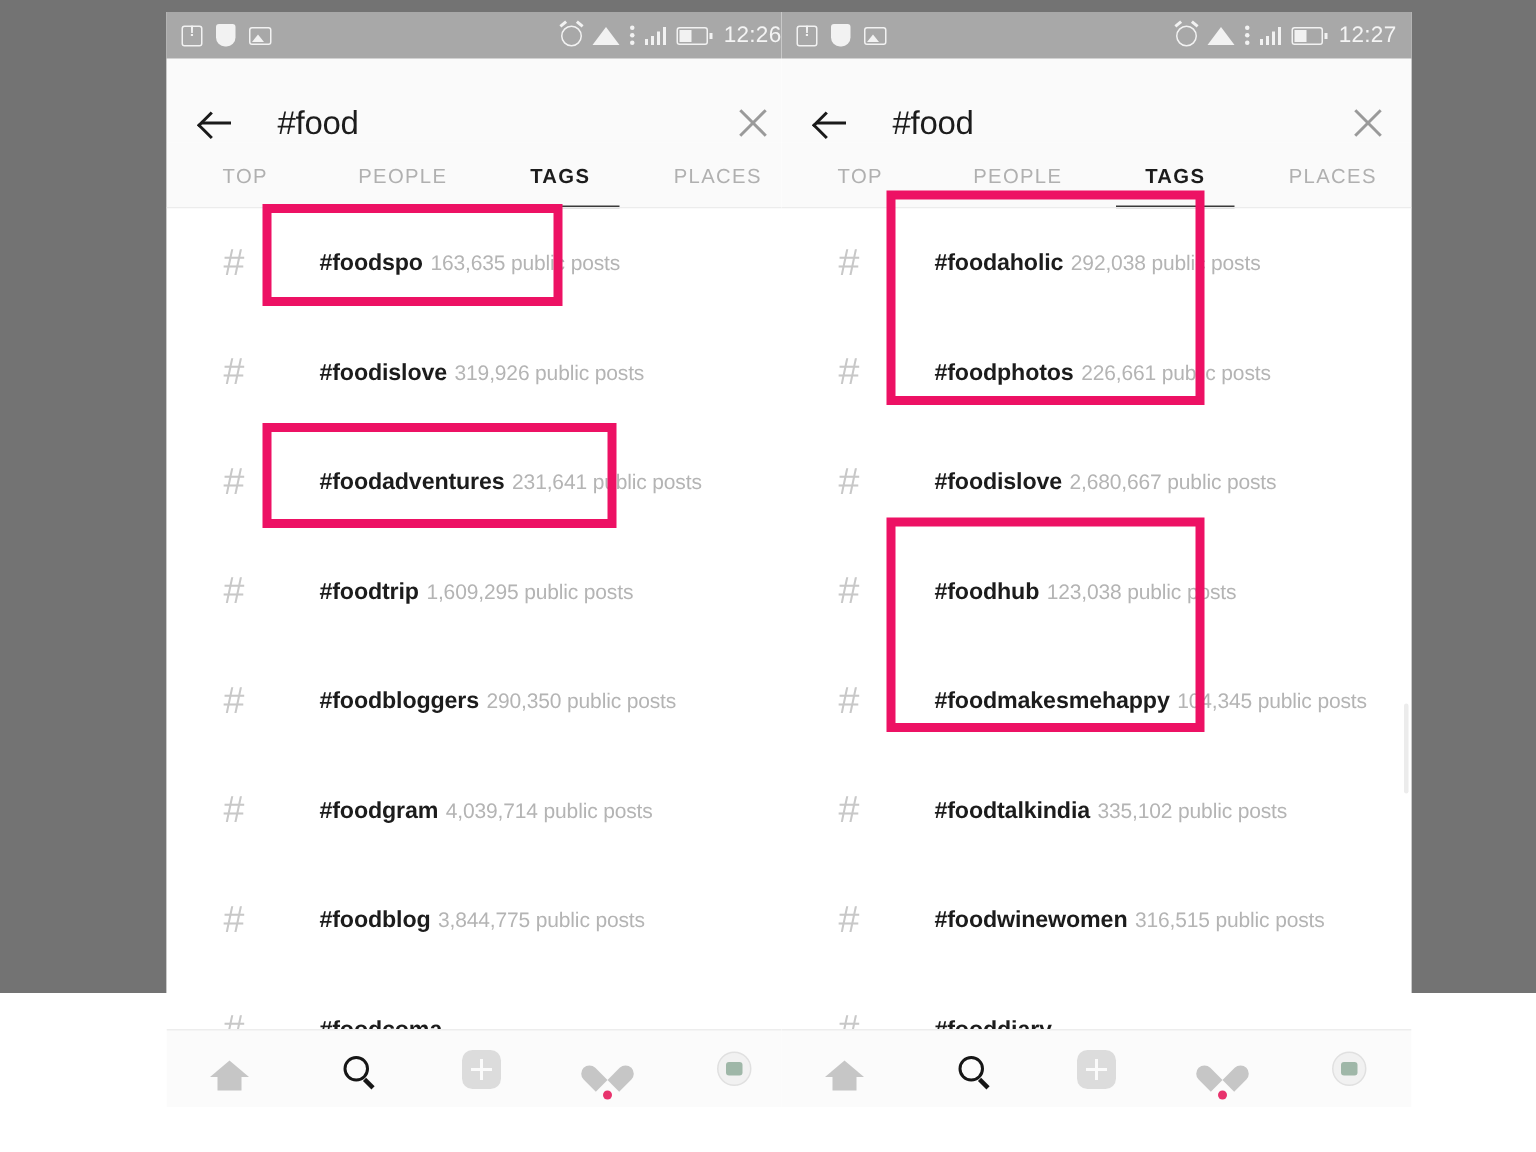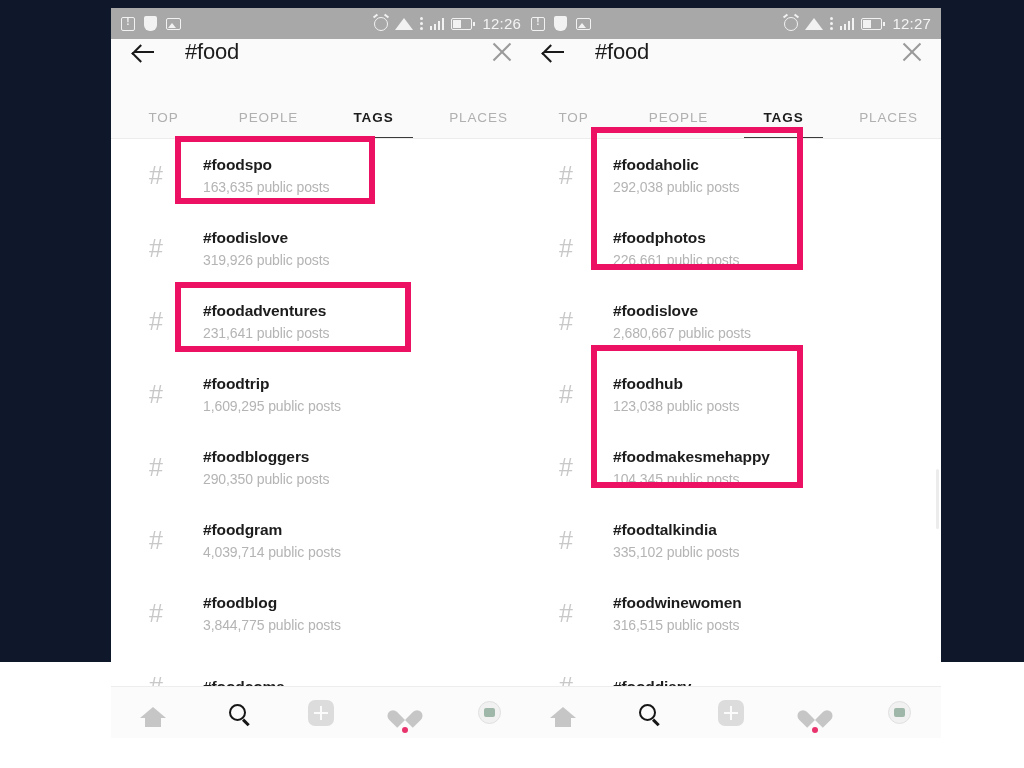--- a/index.html
+++ b/index.html
@@ -9,21 +9,21 @@
     height: 768px;
     background: #ffffff;
     font-family: "Liberation Sans", sans-serif;
     overflow: hidden;
   }
 
   #root {
     position: relative;
     width: 1024px;
     height: 662px;
-    background: #0f172a;
+    background: #737373;
   }
 
   
   .phone {
     position: absolute;
     top: 8px;
     width: 420px;
     height: 730px;
     background: #ffffff;
     overflow: hidden;
@@ -148,22 +148,22 @@
     font-weight: 500;
     letter-spacing: 0.2px;
     margin-left: 3px;
   }
 
   
   .search-header {
     height: 56px;
     background: #fafafa;
     display: flex;
-    align-items: flex-start;
-    padding: 0 16px 0 20px;
+    align-items: flex-end;
+    padding: 16px 16px 0 20px;
     box-sizing: border-box;
   }
   .back-arrow {
     width: 26px; height: 26px;
     position: relative;
     flex: 0 0 auto;
     cursor: pointer;
   }
   .back-arrow::before {
     content: "";
@@ -261,23 +261,23 @@
     width: 36px;
     flex: 0 0 auto;
     font-size: 25px;
     color: #c8c8c8;
     font-weight: 300;
     line-height: 1;
     text-align: left;
   }
   .tag-text {
     display: flex;
-    flex-direction: column;
+    flex-direction: row;
     gap: 5px;
-    margin-left: 18px;
+    margin-left: 28px;
   }
   .tag-name {
     font-size: 15.5px;
     font-weight: bold;
     color: #1c1c1c;
     letter-spacing: -0.1px;
   }
   .tag-count {
     font-size: 14px;
     color: #b4b4b4;

